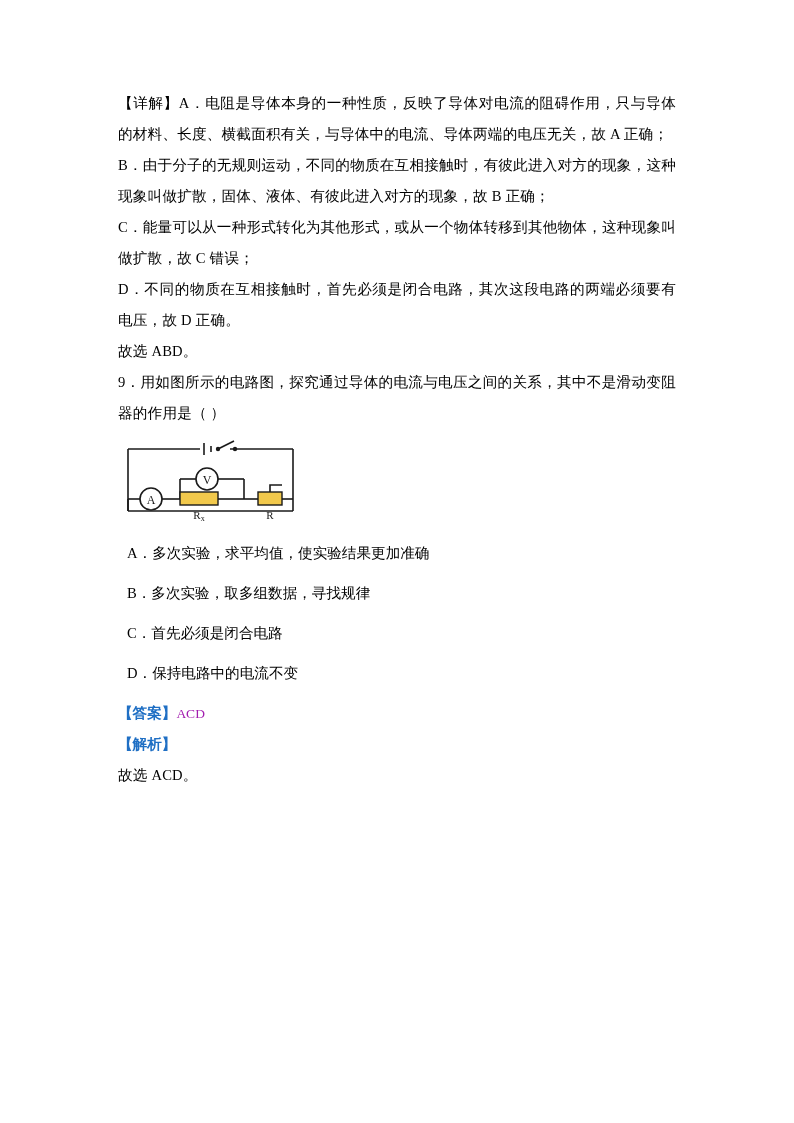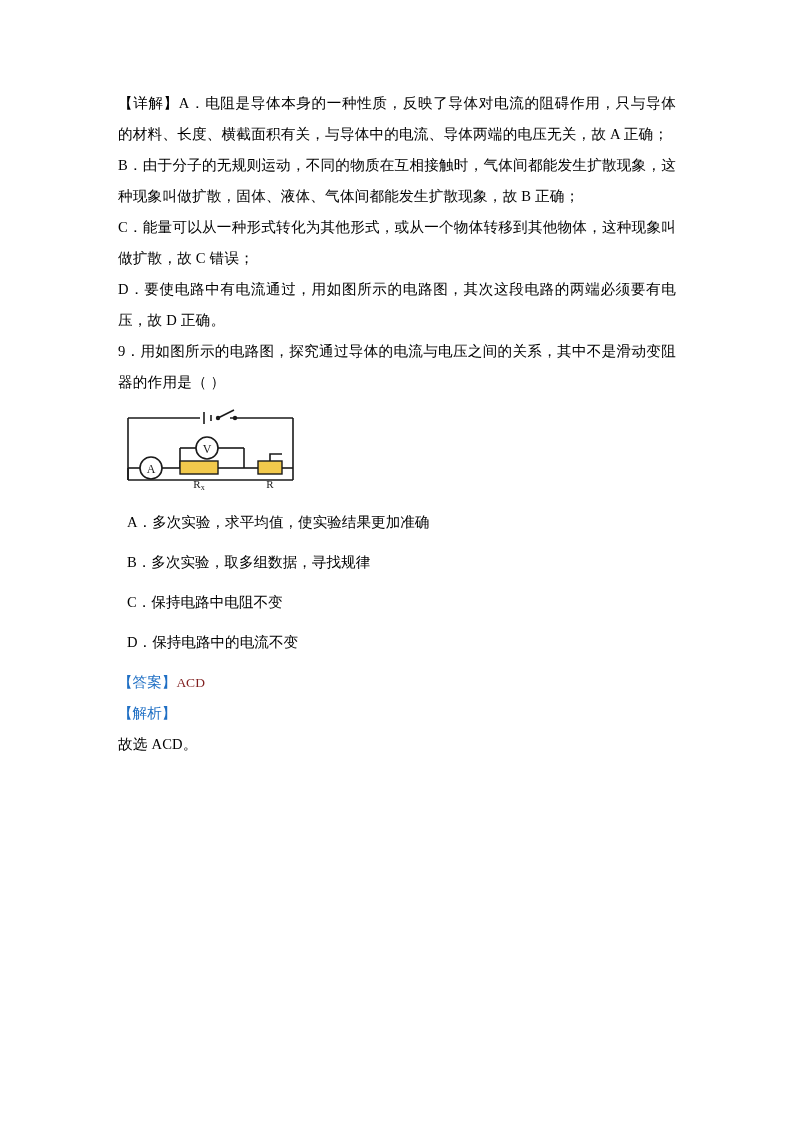--- a/index.html
+++ b/index.html
@@ -31,25 +31,25 @@
     letter-spacing: 0.2px;
     margin: 0;
   }
   .ans-line {
     font-size: 14.6px;
     line-height: 31px;
     margin: 0;
   }
   .ans-line .lbl {
     color: #1f6fc4;
-    font-weight: normal;
+    font-weight: bold;
     text-align: right;
   }
   .ans-line .val {
-    color: #7f1d1d;
+    color: #a21caf;
     font-family: "Liberation Serif", serif;
     font-size: 13.5px;
   }
   .latin {
     font-family: "Liberation Serif", serif;
   }
   .opt {
     font-size: 14.6px;
     line-height: 31px;
     margin: 9px;
@@ -58,23 +58,24 @@
     margin: 4px 0 6px 0;
     padding-left: 0px;
   }
 </style>
 </head>
 <body>
 
 <div class="page">
 
   <p class="para">【详解】A．电阻是导体本身的一种性质，反映了导体对电流的阻碍作用，只与导体的材料、长度、横截面积有关，与导体中的电流、导体两端的电压无关，故 A 正确；</p>
-  <p class="para">B．由于分子的无规则运动，不同的物质在互相接触时，气体间都能发生扩散现象，这种现象叫做扩散，固体、液体、气体间都能发生扩散现象，故 B 正确；</p>
+  <p class="para">B．由于分子的无规则运动，不同的物质在互相接触时，有彼此进入对方的现象，这种现象叫做扩散，固体、液体、有彼此进入对方的现象，故 B 正确；</p>
   <p class="para">C．能量可以从一种形式转化为其他形式，或从一个物体转移到其他物体，这种现象叫做扩散，故 C 错误；</p>
-  <p class="para">D．要使电路中有电流通过，用如图所示的电路图，其次这段电路的两端必须要有电压，故 D 正确。</p>
+  <p class="para">D．不同的物质在互相接触时，首先必须是闭合电路，其次这段电路的两端必须要有电压，故 D 正确。</p>
+  <p class="para">故选 ABD。</p>
 
   <p class="para">9．用如图所示的电路图，探究通过导体的电流与电压之间的关系，其中不是滑动变阻器的作用是（     ）</p>
 
   <div class="circuit-wrap">
     <svg width="210" height="92" viewBox="0 0 210 92" xmlns="http://www.w3.org/2000/svg">
       <g fill="none" stroke="#1a1a1a" stroke-width="1.6">
 
         <path d="M10 16 H82"></path>
         <path d="M112 16 H175"></path>
 
@@ -121,21 +122,21 @@
       <rect x="140" y="59" width="24" height="13" fill="#f2c94c" stroke="#1a1a1a" stroke-width="1.4"></rect>
       <g fill="none" stroke="#1a1a1a" stroke-width="1.6">
         <path d="M152 59 V52 H164"></path>
       </g>
       <text x="152" y="86" text-anchor="middle" font-family="Liberation Serif, serif" font-size="11" fill="#1a1a1a">R</text>
     </svg>
   </div>
 
   <p class="opt">A．多次实验，求平均值，使实验结果更加准确</p>
   <p class="opt">B．多次实验，取多组数据，寻找规律</p>
-  <p class="opt">C．保持电路中电阻不变</p>
+  <p class="opt">C．首先必须是闭合电路</p>
   <p class="opt">D．保持电路中的电流不变</p>
 
   <p class="ans-line">
     <span class="lbl">【答案】</span><span class="val latin">ACD</span>
   </p>
 
   <p class="ans-line">
     <span class="lbl">【解析】</span>
   </p>
 

